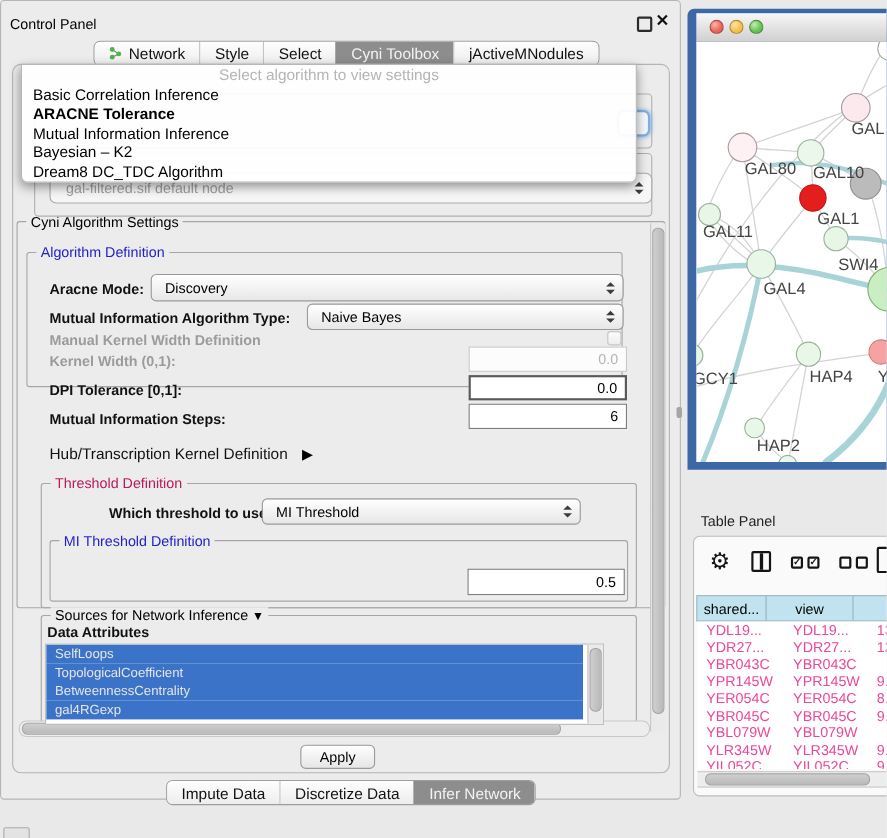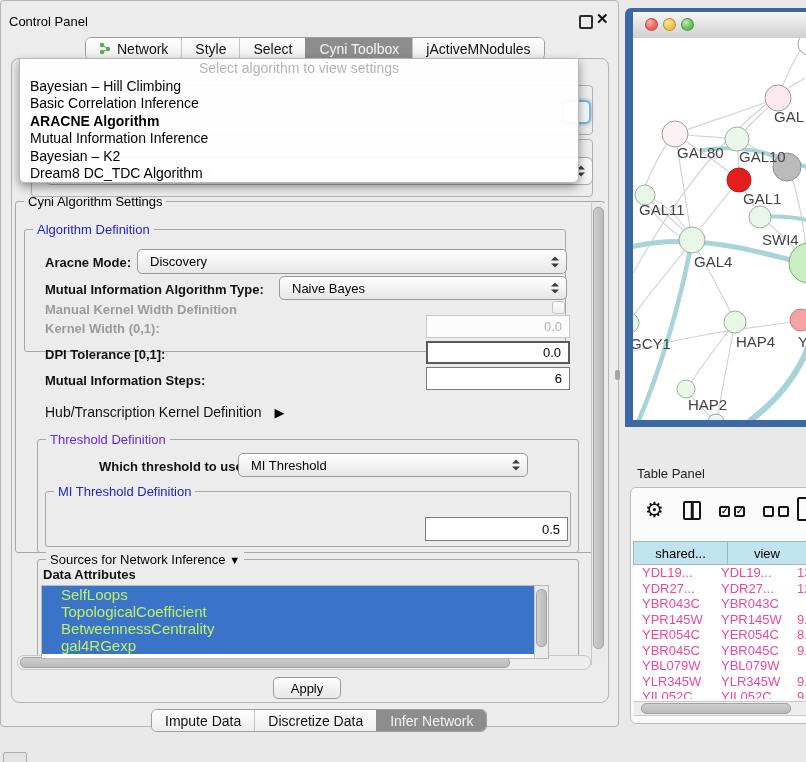--- a/index.html
+++ b/index.html
@@ -34,21 +34,21 @@
   
   .popup{left:18px;top:57px;width:560px;background:rgba(255,255,255,0.94);border:1px solid #b7b7b7;
          border-radius:0 0 6px 6px;box-shadow:0 4px 10px rgba(0,0,0,0.4);z-index:60;box-sizing:border-box}
   .popup-title{height:19px;line-height:19px;text-align:center;font-size:14px;color:#b5b5b5;white-space:nowrap}
   .pitem{height:17.4px;line-height:17.4px;padding:0 10px;font-size:14px;color:#000;white-space:nowrap}
   .pitem.sel{font-weight:bold}
   
   .group{position:absolute;border:1px solid #a6a6a6;border-radius:3px;box-sizing:border-box}
   .gtitle{position:absolute;top:-8px;left:8px;background:#ececec;padding:0 4px;font-size:13px;color:#000;white-space:nowrap}
   .gtitle.blue{color:#2222cc}
-  .gtitle.green{color:#6d28d9}
+  .gtitle.green{color:#be185d}
   
   .lbl{position:absolute;font-size:13px;font-weight:bold;color:#111;white-space:nowrap}
   .lbl.dis{color:#9b9b9b}
   .plain{font-weight:normal}
   .combo{position:absolute;background:linear-gradient(#ffffff,#e7e7e7);border:1px solid #999;
          border-radius:5px;box-sizing:border-box}
   .combo .ctxt{position:absolute;left:12px;top:0;bottom:0;display:flex;align-items:center;font-size:13px;color:#000;white-space:nowrap}
   .spin{position:absolute;right:7px;top:50%;width:8px;height:11px;transform:translateY(-50%)}
   .spin::before{content:"";position:absolute;top:0;left:0;border-left:4px solid transparent;
                 border-right:4px solid transparent;border-bottom:4px solid #3c3c3c}
@@ -63,21 +63,21 @@
             background:linear-gradient(#fdfdfd,#ededed);box-sizing:border-box}
   .tri{display:inline-block;color:#000;font-size:11px}
   
   .vtrack{position:absolute;background:#eaeaea;border-left:1px solid #c6c6c6}
   .vthumb{position:absolute;background:linear-gradient(90deg,#cfcfcf,#b9b9b9);border:1px solid #a2a2a2;border-radius:5px}
   .htrack{position:absolute;background:#ededed;border:1px solid #c9c9c9;border-radius:7px}
   .hthumb{position:absolute;background:linear-gradient(#cfcfcf,#b9b9b9);border:1px solid #a2a2a2;border-radius:5px}
   
   .listbox{left:40px;top:584px;width:508px;height:74px;background:#fff;border:1px solid #b9b9b9;
            overflow:hidden;box-sizing:border-box;z-index:11}
-  .litem{height:17px;line-height:17px;background:#3b73c8;color:#bef264;font-size:15px;padding-left:19px;width:480px}
+  .litem{height:17px;line-height:17px;background:#3b73c8;color:#e5e5e5;font-size:12px;padding-left:8px;width:480px}
   .btn{position:absolute;background:linear-gradient(#fefefe,#e6e6e6);border:1px solid #9b9b9b;border-radius:5px;
        font-size:13px;color:#000;display:flex;align-items:center;justify-content:center;box-sizing:border-box}
   
   .grip{left:615px;top:370px;width:5px;height:10px;background:#a5a5a5;border-radius:2px}
   
   .net-frame{left:625px;top:8px;width:200px;height:419px;background:#3d68a6;border-radius:6px 6px 0 0}
   .net-titlebar{position:absolute;left:8px;top:4px;right:0;height:26px;
                 background:linear-gradient(#f7f7f7,#cfcfcf);border-bottom:1px solid #9a9a9a}
   .tl{position:absolute;top:6px;width:13px;height:13px;border-radius:50%;border:1px solid rgba(0,0,0,0.28);box-sizing:border-box}
   .net-canvas{position:absolute;left:8px;top:30px;width:192px;height:382px;background:#fff;overflow:hidden}
@@ -139,23 +139,22 @@
   <div class="abs fragA"></div>
   <div class="abs blue-frag"></div>
   <div class="abs fragB"></div>
   <div class="abs gal-combo">
     <span class="ctext">gal-filtered.sif default node</span>
     <span class="spin"></span>
   </div>
 
   <div class="abs popup">
     <div class="popup-title">Select algorithm to view settings</div>
-    <div class="pitem">Bayesian – Hill Climbing</div>
     <div class="pitem">Basic Correlation Inference</div>
-    <div class="pitem sel">ARACNE Algorithm</div>
+    <div class="pitem sel">ARACNE Tolerance</div>
     <div class="pitem">Mutual Information Inference</div>
     <div class="pitem">Bayesian – K2</div>
     <div class="pitem">Dream8 DC_TDC Algorithm</div>
   </div>
 
   <div class="group" style="left:14px;top:200px;width:590px;height:352px">
     <span class="gtitle">Cyni Algorithm Settings</span>
   </div>
   <div class="vtrack" style="left:590px;top:202px;width:13px;height:462px">
     <div class="vthumb" style="left:1px;top:4px;width:9px;height:440px"></div>
@@ -320,21 +319,21 @@
 <div class="abs tp">
   <span class="icon gear">⚙︎</span>
   <span class="icon icon-cols"></span>
   <span class="cbx" style="left:88px;top:18px">✓</span>
   <span class="cbx" style="left:103px;top:18px">✓</span>
   <span class="cbx" style="left:132px;top:18px"></span>
   <span class="cbx" style="left:147px;top:18px"></span>
   <span class="icon icon-doc"></span>
 
   <div class="thead">
-    <div class="th" style="width:95px">shared...</div>
+    <div class="th" style="width:64px">shared...</div>
     <div class="th" style="width:80px">view</div>
     <div class="th" style="width:90px"></div>
   </div>
   <div class="tbody">
     <div class="trow">
       <div class="td" style="width:79px;padding-left:8px">YDL19...</div>
       <div class="td" style="width:80px;padding-left:8px">YDL19...</div>
       <div class="td" style="width:30px;padding-left:4px">13</div>
     </div>
     <div class="trow">

